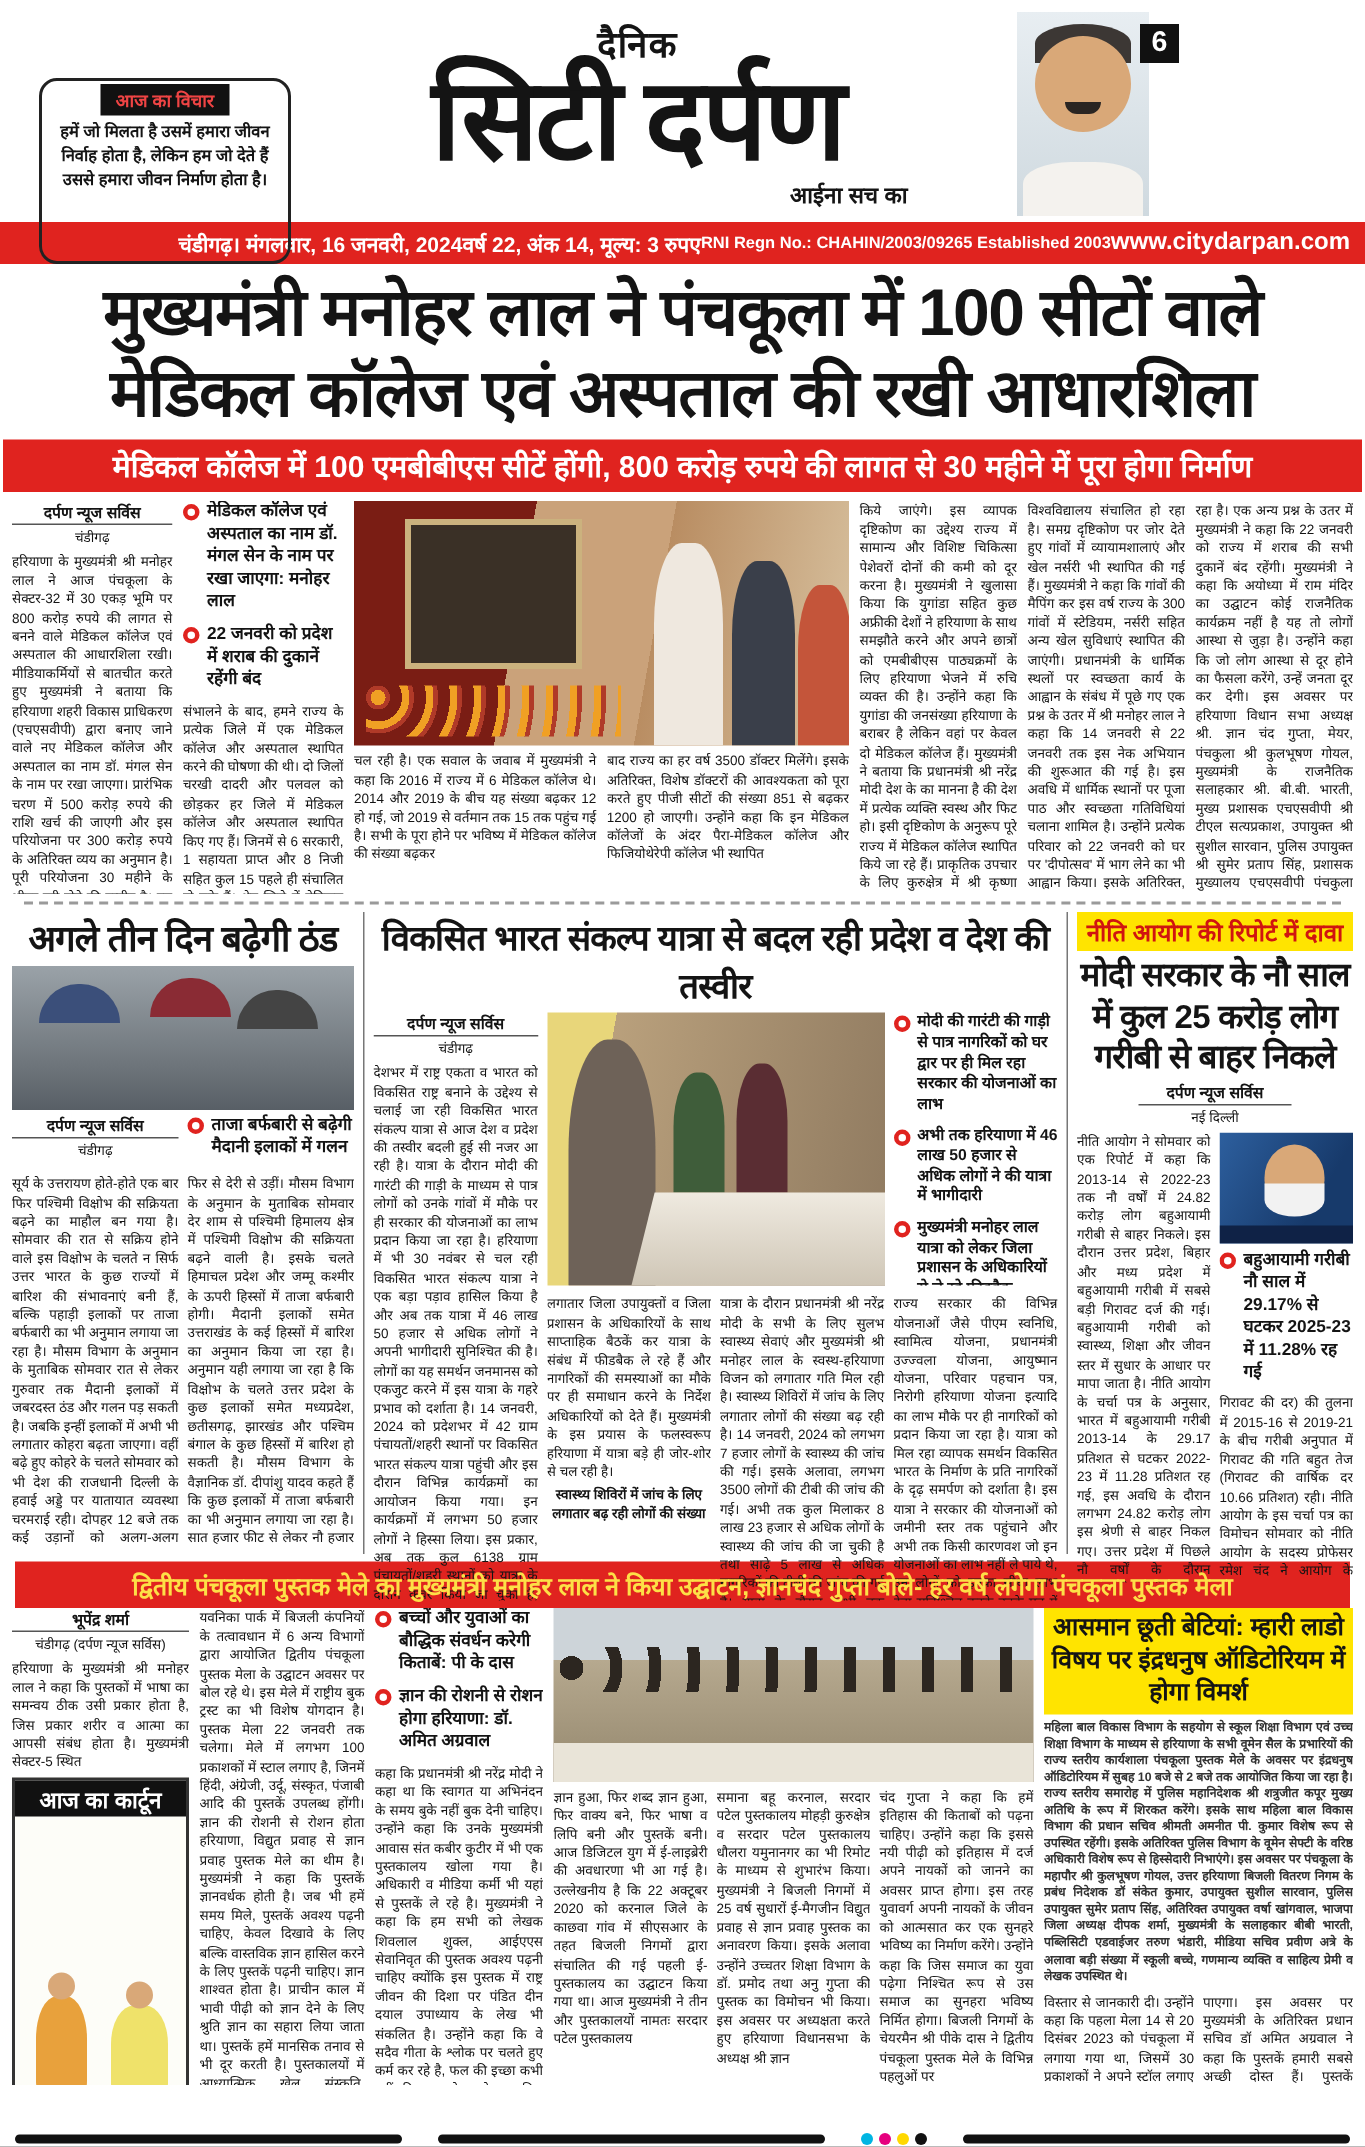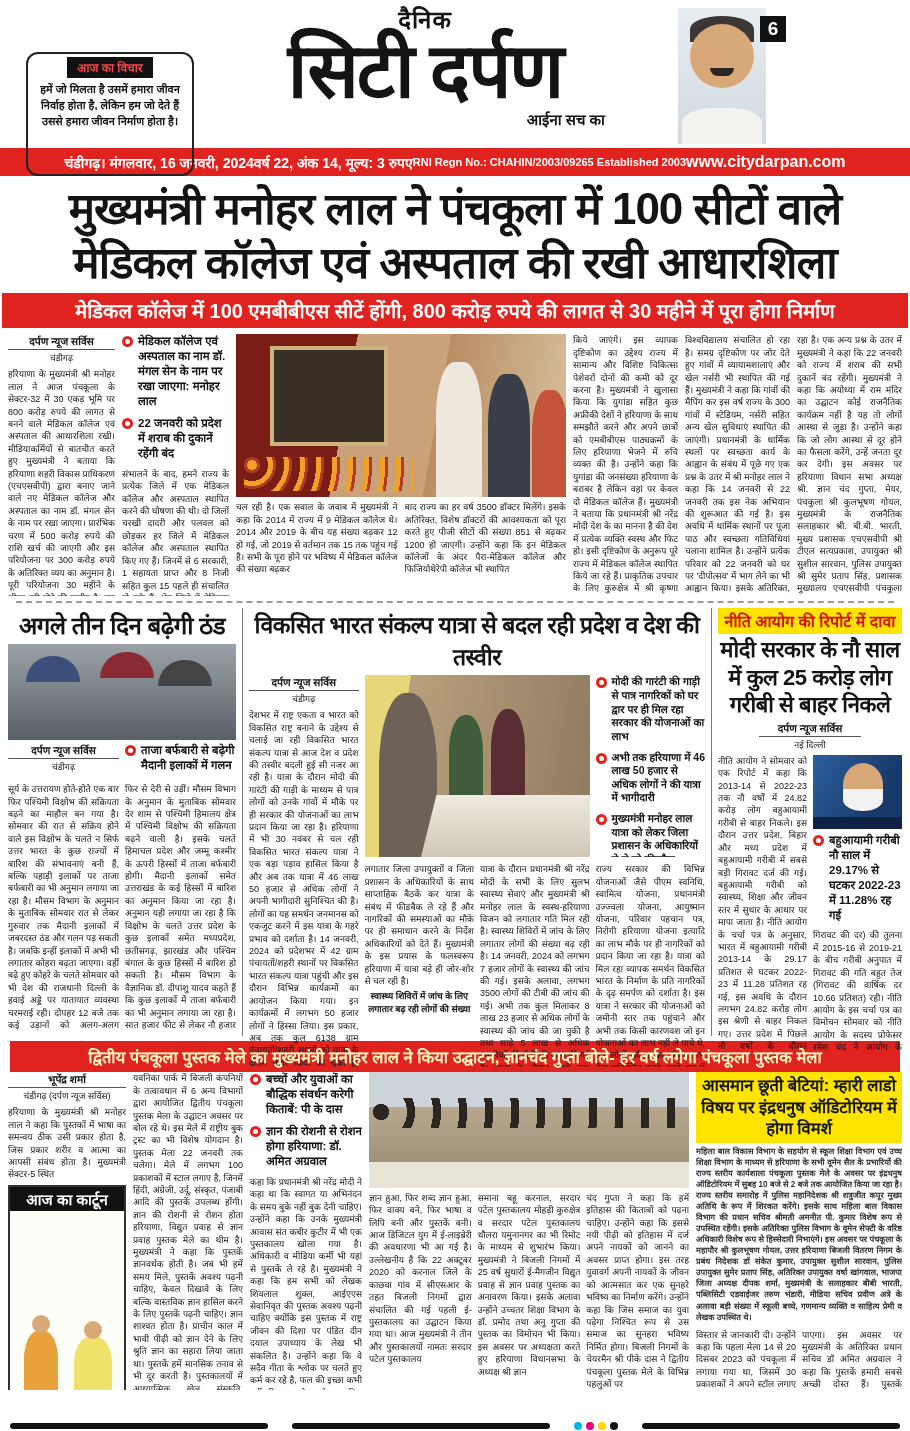--- a/index.html
+++ b/index.html
@@ -6,38 +6,38 @@
   .page{width:910px;height:1431px;background:#fff;position:relative;margin:0 auto;
         font-family:"Liberation Sans","DejaVu Sans",sans-serif;color:#141414;overflow:hidden;}
   .inner{padding:0 8px;}
   
   .header{position:relative;height:148px;}
   .thought{position:absolute;left:26px;top:52px;width:152px;height:112px;border:2px solid #222;
            border-radius:12px;padding:4px 6px;text-align:center;}
   .thought .t-title{display:inline-block;background:#111;color:#ef4444;font-weight:bold;font-size:12px;
            padding:2px 10px;margin-top:-14px;}
   .thought .t-text{font-size:11px;font-weight:bold;line-height:1.45;margin-top:4px;}
-  .masthead{position:absolute;left:215px;top:2px;width:420px;text-align:center;}
+  .masthead{position:absolute;left:215px;top:12px;width:420px;text-align:center;}
   .m-pre{font-size:24px;font-weight:bold;letter-spacing:1px;}
   .m-title{font-size:76px;font-weight:bold;line-height:.95;letter-spacing:-2px;font-family:"Liberation Serif","DejaVu Serif",serif;}
   .m-tag{font-size:15px;font-weight:bold;text-align:right;padding-right:30px;margin-top:2px;}
   .cm-photo{position:absolute;left:678px;top:8px;width:88px;height:136px;overflow:hidden;background:linear-gradient(#e8eef2,#cfd9df);}
   .badge6{position:absolute;left:760px;top:16px;width:26px;height:26px;background:#111;color:#fff;
           font-size:19px;font-weight:bold;display:flex;align-items:center;justify-content:center;}
   .qrbox{position:absolute;left:792px;top:10px;width:108px;height:134px;border:3px solid #e8c400;background:#fffef0;
          padding:3px;box-sizing:border-box;text-align:center;}
   .qr{width:84px;height:84px;margin:1px auto;position:relative;background:
       repeating-linear-gradient(0deg,#000 0 3px,transparent 3px 7px),
       repeating-linear-gradient(90deg,#000 0 3px,#fff 3px 7px);}
   .qr .fp{position:absolute;width:18px;height:18px;background:#fff;border:4px solid #000;box-sizing:border-box;}
   .qr .fp.tl{left:0;top:0}.qr .fp.tr{right:0;top:0}.qr .fp.bl{left:0;bottom:0}
   .qr-cap{font-size:7.5px;line-height:1.3;font-weight:bold;margin-top:2px;}
   
   .datebar{height:28px;background:#e0231f;color:#fff;display:flex;align-items:center;
-           justify-content:center;padding:0 10px;font-weight:bold;}
+           justify-content:flex-end;padding:0 10px;font-weight:bold;}
   .datebar .d1{font-size:14px;}.datebar .d2{font-size:14px;}
   .datebar .d3{font-size:11px;}.datebar .d4{font-size:16px;}
   
   .lead-head{font-size:44px;font-weight:bold;line-height:1.22;text-align:center;letter-spacing:-1px;
              padding:6px 4px 4px 4px;}
   .lead-sub{background:#e0231f;color:#fff;font-size:20px;font-weight:bold;text-align:center;
             padding:4px 2px;margin:0 2px;}
   
   .byline{text-align:center;font-weight:bold;font-size:10.5px;border-bottom:1px solid #555;
           padding-bottom:1px;margin-bottom:1px;}
@@ -83,21 +83,21 @@
   .y-c2,.y-c3,.y-c4{overflow:hidden;}
   .niti-kicker{background:#ffe400;color:#d01410;font-weight:bold;font-size:16px;text-align:center;padding:2px 0;margin-bottom:2px;}
   .niti-head{font-size:22px;font-weight:bold;text-align:center;line-height:1.25;letter-spacing:-.5px;}
   .niti-cols{display:flex;gap:6px;height:300px;margin-top:2px;}
   .niti-cols .c{flex:1;}
   .modi-photo{height:74px;margin-bottom:4px;background:linear-gradient(120deg,#2d5f9e,#173a6b 70%);}
   .modi-photo .face{position:absolute;left:30px;top:8px;width:40px;height:44px;border-radius:50% 50% 46% 46%;background:#d9a878;}
   .modi-photo .beard{position:absolute;left:30px;top:34px;width:40px;height:22px;border-radius:0 0 50% 50%;background:#f2f2f2;}
   .modi-photo .band{position:absolute;left:0;bottom:0;width:100%;height:12px;background:#0f2246;}
   
-  .bf-band{background:#e0231f;color:#fef9c3;font-size:16.5px;font-weight:bold;text-align:center;
+  .bf-band{background:#e0231f;color:#fde047;font-size:16.5px;font-weight:bold;text-align:center;
            padding:4px 2px;margin:5px 2px 0 2px;}
   .bf-head{font-size:30px;font-weight:bold;text-align:center;letter-spacing:-1px;padding:5px 0 3px 0;}
   
   .bottom{display:flex;gap:7px;height:318px;}
   .b-c1{flex:0 0 118px;}
   .b-c2{flex:0 0 110px;}
   .b-c3{flex:0 0 112px;}
   .b-photoblk{flex:0 0 320px;display:flex;flex-direction:column;}
   .bf-photo{height:138px;background:linear-gradient(#cdd4d9 0 30%,#b6a98f 30%,#94876d);}
   .bf-photo .heads{position:absolute;left:0;top:26px;width:100%;height:30px;
@@ -189,21 +189,21 @@
       </div>
       <div class="lead-photoblk">
         <div class="lead-photo photo">
           <div class="plaque"></div>
           <div class="flowers"></div>
           <div class="fig" style="left:200px;top:28px;width:46px;height:135px;"></div>
           <div class="fig" style="left:252px;top:40px;width:42px;height:123px;background:#3a3f4a;"></div>
           <div class="fig" style="left:296px;top:56px;width:36px;height:107px;background:#c4553a;"></div>
         </div>
         <div class="lead-under">
-          <div class="c col btxt">चल रही है। एक सवाल के जवाब में मुख्यमंत्री ने कहा कि 2014 में राज्य में 9 मेडिकल कॉलेज थे। 2014 और 2019 के बीच यह संख्या बढ़कर 12 हो गई, जो 2019 से वर्तमान तक 15 तक पहुंच गई है। सभी के पूरा होने पर भविष्य में मेडिकल कॉलेज की संख्या बढ़कर</div>
+          <div class="c col btxt">चल रही है। एक सवाल के जवाब में मुख्यमंत्री ने कहा कि 2016 में राज्य में 6 मेडिकल कॉलेज थे। 2014 और 2019 के बीच यह संख्या बढ़कर 12 हो गई, जो 2019 से वर्तमान तक 15 तक पहुंच गई है। सभी के पूरा होने पर भविष्य में मेडिकल कॉलेज की संख्या बढ़कर</div>
           <div class="c col btxt">बाद राज्य का हर वर्ष 3500 डॉक्टर मिलेंगे। इसके अतिरिक्त, विशेष डॉक्टरों की आवश्यकता को पूरा करते हुए पीजी सीटों की संख्या 851 से बढ़कर 1200 हो जाएगी। उन्होंने कहा कि इन मेडिकल कॉलेजों के अंदर पैरा-मेडिकल कॉलेज और फिजियोथेरेपी कॉलेज भी स्थापित</div>
         </div>
       </div>
       <div class="lead-right">
         <div class="c col btxt">किये जाएंगे। इस व्यापक दृष्टिकोण का उद्देश्य राज्य में सामान्य और विशिष्ट चिकित्सा पेशेवरों दोनों की कमी को दूर करना है। मुख्यमंत्री ने खुलासा किया कि युगांडा सहित कुछ अफ्रीकी देशों ने हरियाणा के साथ समझौते करने और अपने छात्रों को एमबीबीएस पाठ्यक्रमों के लिए हरियाणा भेजने में रुचि व्यक्त की है। उन्होंने कहा कि युगांडा की जनसंख्या हरियाणा के बराबर है लेकिन वहां पर केवल दो मेडिकल कॉलेज हैं। मुख्यमंत्री ने बताया कि प्रधानमंत्री श्री नरेंद्र मोदी देश के का मानना है की देश में प्रत्येक व्यक्ति स्वस्थ और फिट हो। इसी दृष्टिकोण के अनुरूप पूरे राज्य में मेडिकल कॉलेज स्थापित किये जा रहे हैं। प्राकृतिक उपचार के लिए कुरुक्षेत्र में श्री कृष्णा आयुर्वेद विश्वविद्यालय के अलावा पंचकूला में आयुष एम्स स्थापित किया गया है। इसके अतिरिक्त, कुटैल में कल्पना चावला स्वास्थ्य विज्ञान</div>
         <div class="c col btxt">विश्वविद्यालय संचालित हो रहा है। समग्र दृष्टिकोण पर जोर देते हुए गांवों में व्यायामशालाएं और खेल नर्सरी भी स्थापित की गई हैं। मुख्यमंत्री ने कहा कि गांवों की मैपिंग कर इस वर्ष राज्य के 300 गांवों में स्टेडियम, नर्सरी सहित अन्य खेल सुविधाएं स्थापित की जाएंगी। प्रधानमंत्री के धार्मिक स्थलों पर स्वच्छता कार्य के आह्वान के संबंध में पूछे गए एक प्रश्न के उतर में श्री मनोहर लाल ने कहा कि 14 जनवरी से 22 जनवरी तक इस नेक अभियान की शुरूआत की गई है। इस अवधि में धार्मिक स्थानों पर पूजा पाठ और स्वच्छता गतिविधियां चलाना शामिल है। उन्होंने प्रत्येक परिवार को 22 जनवरी को घर पर 'दीपोत्सव' में भाग लेने का भी आह्वान किया। इसके अतिरिक्त, लोगों को प्राण प्रतिष्ठा समारोह से जोड़ने की सुविधा के लिए शैक्षणिक संस्थानों और अन्य स्थानों पर लाइव प्रसारण की व्यवस्था करने पर भी विचार किया जा</div>
         <div class="c col btxt">रहा है। एक अन्य प्रश्न के उतर में मुख्यमंत्री ने कहा कि 22 जनवरी को राज्य में शराब की सभी दुकानें बंद रहेंगी। मुख्यमंत्री ने कहा कि अयोध्या में राम मंदिर का उद्घाटन कोई राजनैतिक कार्यक्रम नहीं है यह तो लोगों आस्था से जुड़ा है। उन्होंने कहा कि जो लोग आस्था से दूर होने का फैसला करेंगे, उन्हें जनता दूर कर देगी। इस अवसर पर हरियाणा विधान सभा अध्यक्ष श्री. ज्ञान चंद गुप्ता, मेयर, पंचकुला श्री कुलभूषण गोयल, मुख्यमंत्री के राजनैतिक सलाहकार श्री. बी.बी. भारती, मुख्य प्रशासक एचएसवीपी श्री टीएल सत्यप्रकाश, उपायुक्त श्री सुशील सारवान, पुलिस उपायुक्त श्री सुमेर प्रताप सिंह, प्रशासक मुख्यालय एचएसवीपी पंचकुला श्री सचिन गुप्ता, मीडिया सचिव श्री प्रवीण अत्रे, प्रचार सलाहकार श्री तरूण भंडारी एवं जिला प्रशासन के अधिकारी भी उपस्थित थे।</div>
       </div>
     </div>
     <div class="dashed"></div>
@@ -280,21 +280,21 @@
         <div class="niti-cols">
           <div class="c col btxt">नीति आयोग ने सोमवार को एक रिपोर्ट में कहा कि 2013-14 से 2022-23 तक नौ वर्षों में 24.82 करोड़ लोग बहुआयामी गरीबी से बाहर निकले। इस दौरान उत्तर प्रदेश, बिहार और मध्य प्रदेश में बहुआयामी गरीबी में सबसे बड़ी गिरावट दर्ज की गई। बहुआयामी गरीबी को स्वास्थ्य, शिक्षा और जीवन स्तर में सुधार के आधार पर मापा जाता है। नीति आयोग के चर्चा पत्र के अनुसार, भारत में बहुआयामी गरीबी 2013-14 के 29.17 प्रतिशत से घटकर 2022-23 में 11.28 प्रतिशत रह गई, इस अवधि के दौरान लगभग 24.82 करोड़ लोग इस श्रेणी से बाहर निकल गए। उत्तर प्रदेश में पिछले नौ वर्षों के दौरान बहुआयामी गरीबी से 5.94 करोड़ लोग बाहर निकले। इसके बाद बिहार में 3.77 करोड़, मध्य प्रदेश में 2.30 करोड़ और राजस्थान में 1.87 करोड़ लोग बहुआयामी गरीबी के दायरे से बाहर निकले। रिपोर्ट में यह भी कहा गया है कि 2005-06 से 2015-16 की अवधि (7.69 प्रतिशत वार्षिक</div>
           <div class="c col">
             <div class="modi-photo photo">
               <div class="face"></div>
               <div class="beard"></div>
               <div class="band"></div>
             </div>
             <div class="bullet">
               <span class="ring"></span>
-              <span class="bt">बहुआयामी गरीबी नौ साल में 29.17% से घटकर 2022-23 में 11.28% रह गई</span>
+              <span class="bt">बहुआयामी गरीबी नौ साल में 29.17% से घटकर 2025-23 में 11.28% रह गई</span>
             </div>
             <div class="btxt">गिरावट की दर) की तुलना में 2015-16 से 2019-21 के बीच गरीबी अनुपात में गिरावट की गति बहुत तेज (गिरावट की वार्षिक दर 10.66 प्रतिशत) रही। नीति आयोग के इस चर्चा पत्र का विमोचन सोमवार को नीति आयोग के सदस्य प्रोफेसर रमेश चंद ने आयोग के सीईओ बीवीआर सुब्रह्मण्यम की उपस्थिति में किया। नीति आयोग के इस पेपर के लिए ऑक्सफोर्ड पॉलिसी एंड ह्यूमन डेवलपमेंट इनिशिएटिव और संयुक्त राष्ट्र विकास कार्यक्रम ने तकनीकी इनपुट दिए हैं।</div>
           </div>
         </div>
       </div>
     </div>
 
     <div class="bf-band">द्वितीय पंचकूला पुस्तक मेले का मुख्यमंत्री मनोहर लाल ने किया उद्घाटन, ज्ञानचंद गुप्ता बोले- हर वर्ष लगेगा पंचकूला पुस्तक मेला</div>
 
     <div class="bottom">

